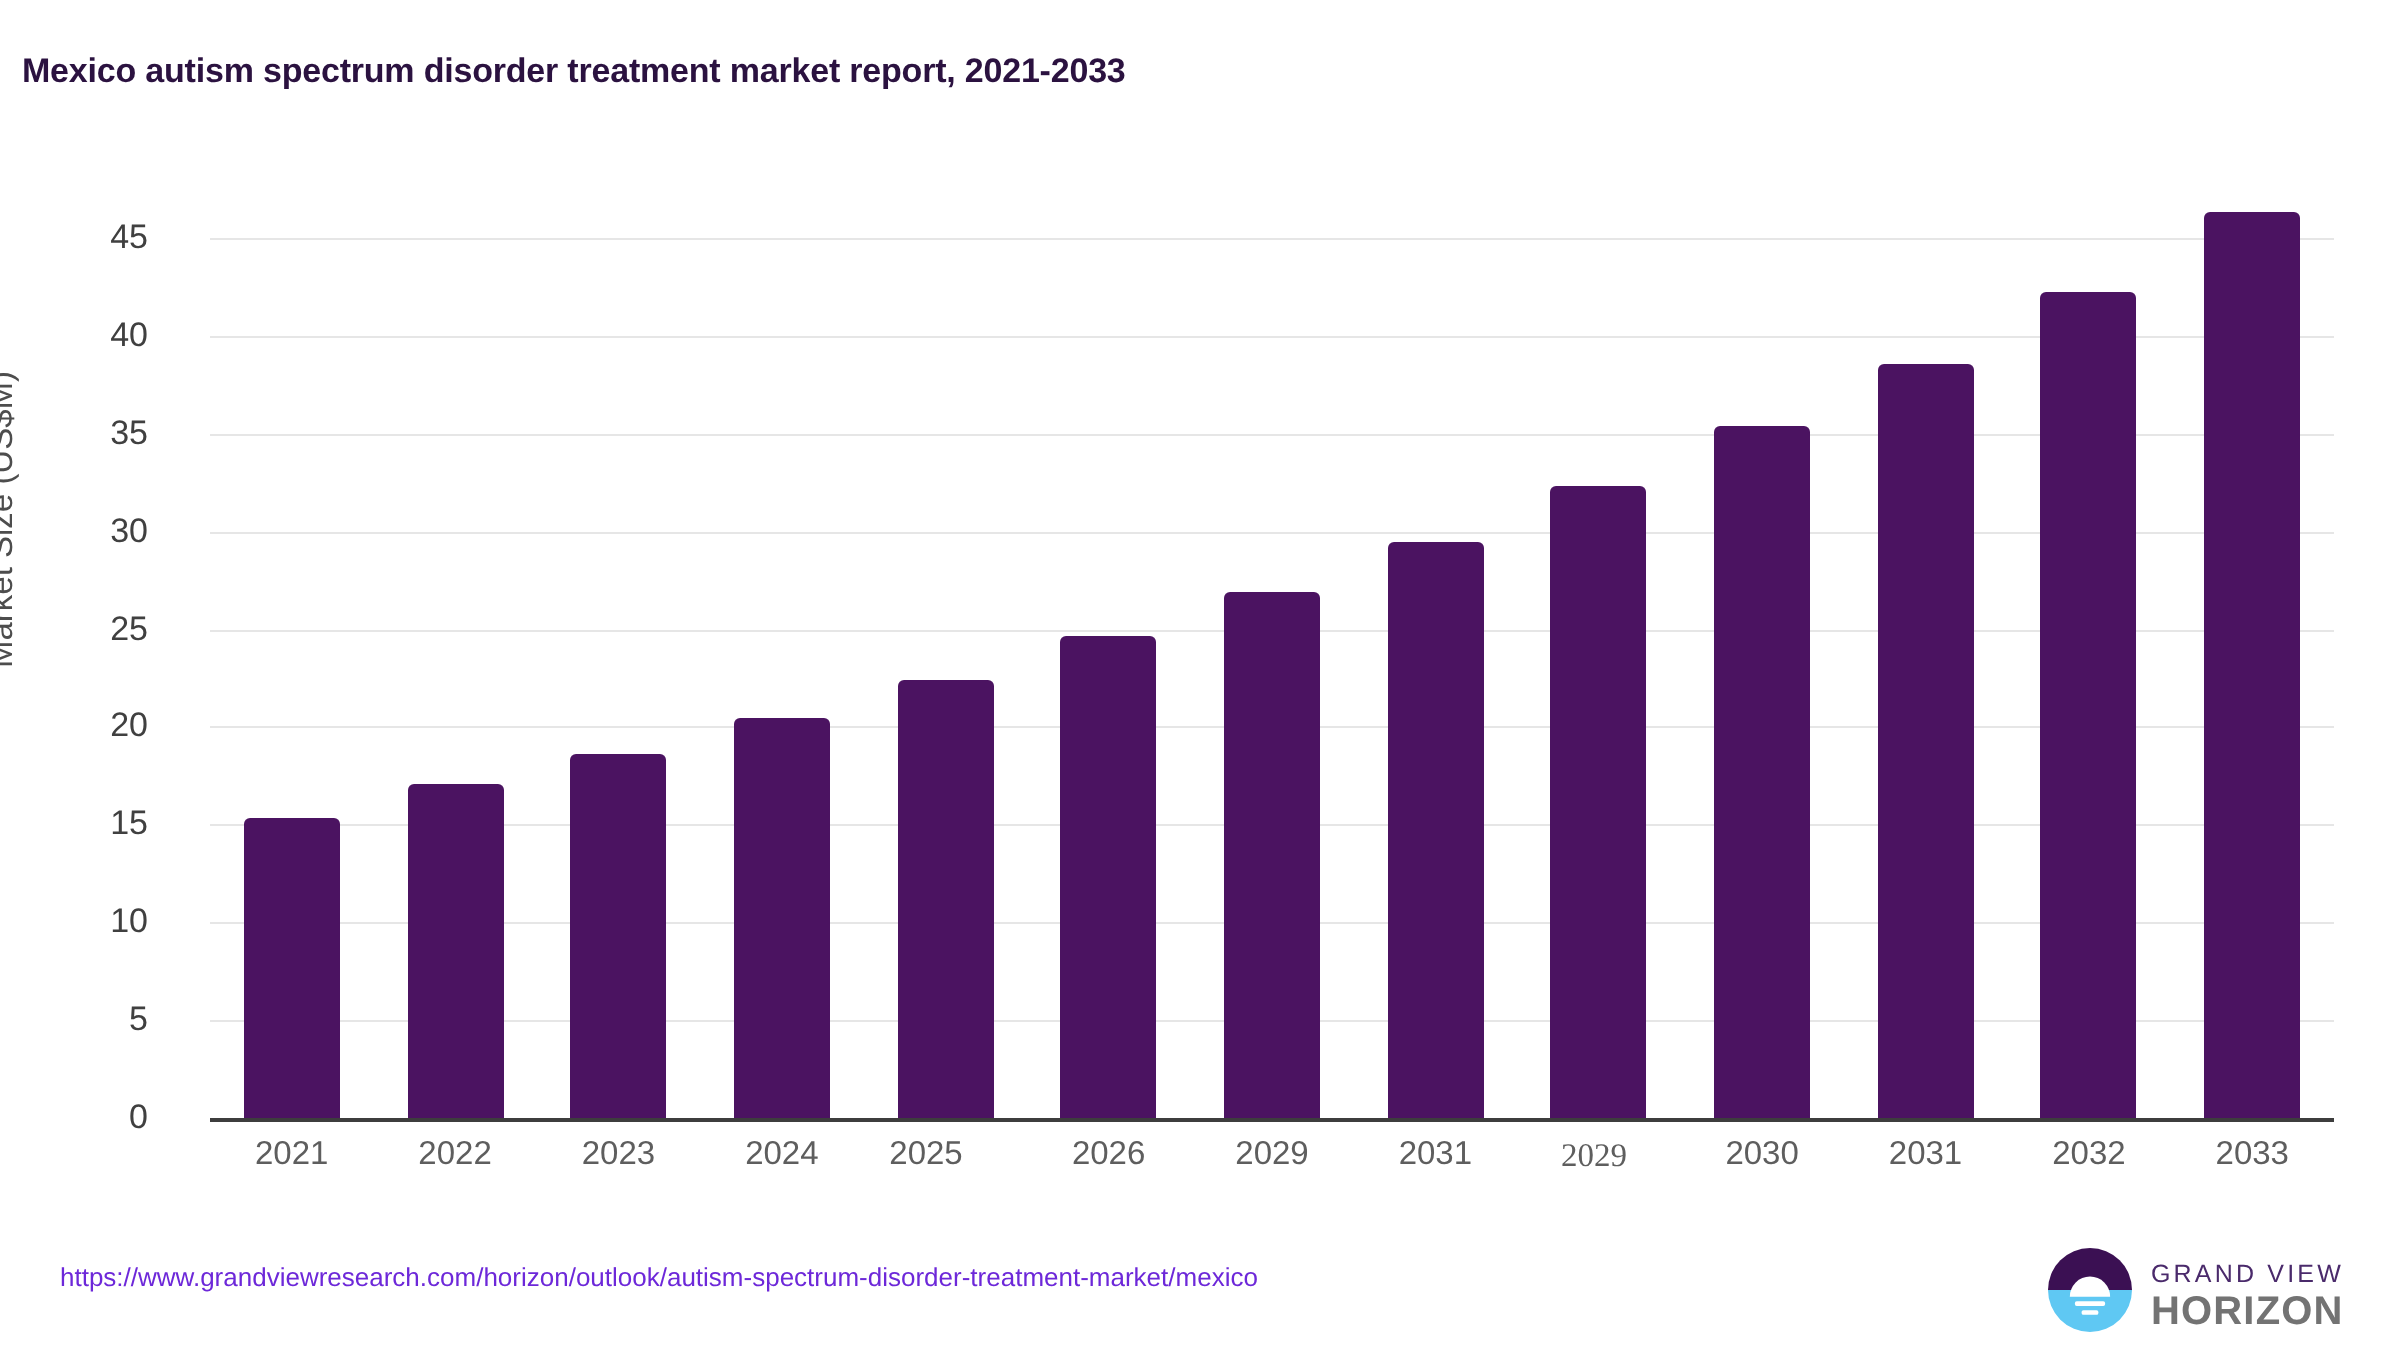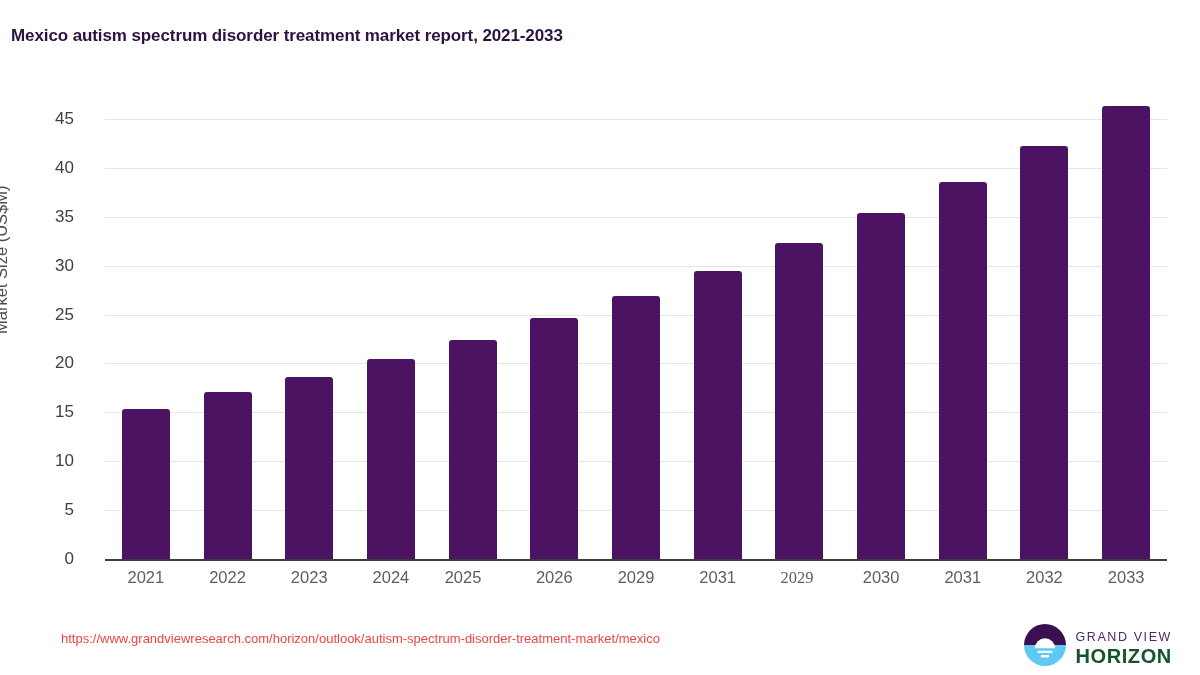--- a/index.html
+++ b/index.html
@@ -125,23 +125,22 @@
     white-space: nowrap;
     transform: translateX(-50%);
   }
 
   
   .source-url {
     position: absolute;
     left: 30px;
     top: 631px;
     font-size: 13px;
-    color: #ef4444;
-    white-space: nowrap;
-    margin-left: 31px;
+    color: #6d28d9;
+    white-space: nowrap;
   }
 
   .logo {
     position: absolute;
     right: 28px;
     top: 620px;
     height: 46px;
     display: flex;
     align-items: flex-end;
     gap: 9px;
@@ -159,21 +158,21 @@
   }
   .logo-top {
     font-size: 12.5px;
     letter-spacing: 1.6px;
     color: #4a2a6b;
     font-weight: normal;
   }
   .logo-bottom {
     font-size: 20px;
     letter-spacing: 0.6px;
-    color: #14532d;
+    color: #737373;
     font-weight: bold;
     margin-top: 3px;
   }
 </style>
 </head>
 <body>
 
 <div id="root">
 
   <div class="chart-title">Mexico autism spectrum disorder treatment market report, 2021-2033</div>

